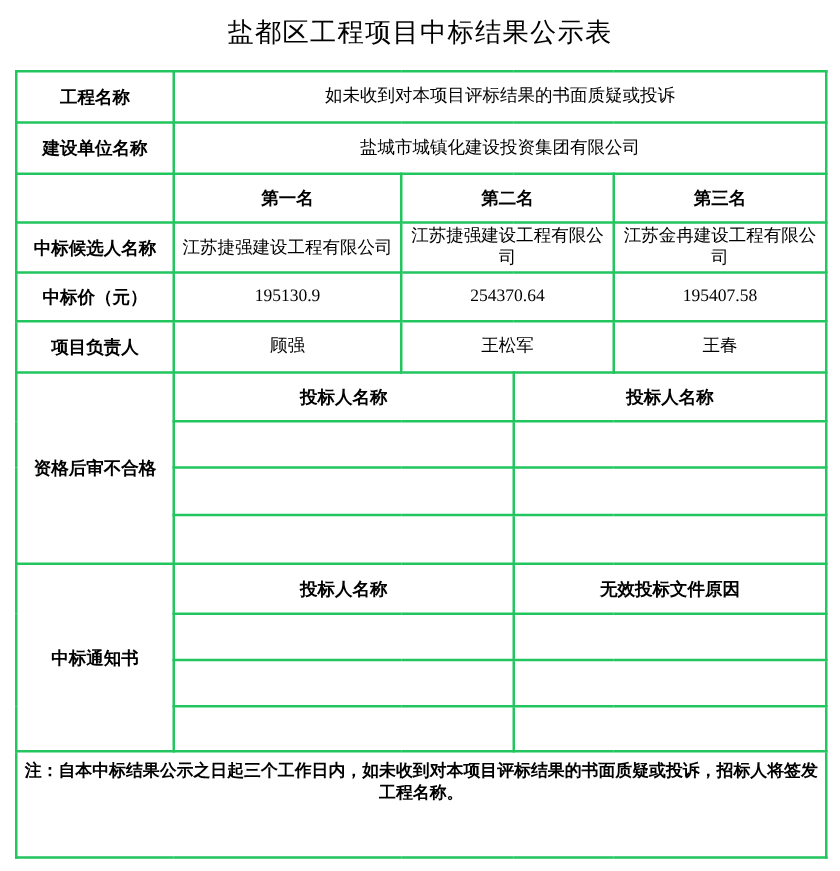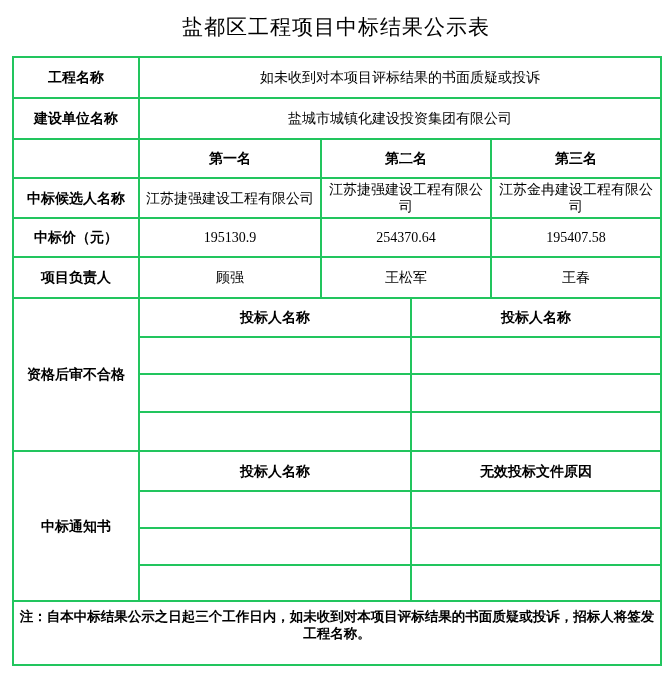--- a/index.html
+++ b/index.html
@@ -48,21 +48,21 @@
   }
   td.left-align {
     text-align: center;
   }
   tr.h41 { height: 41px; }
   tr.h40 { height: 40px; }
   tr.h39 { height: 39px; }
   tr.h38 { height: 38px; }
   tr.h37 { height: 37px; }
   tr.h36 { height: 36px; }
-  tr.note-row { height: 64px; }
+  tr.note-row { height: 85px; }
   td.note-cell {
     vertical-align: top;
     padding: 6px 2px 2px 2px;
     font-family: "Liberation Sans", sans-serif;
     font-weight: bold;
     font-size: 13.5px;
     line-height: 17px;
     text-align: center;
   }
 </style>

